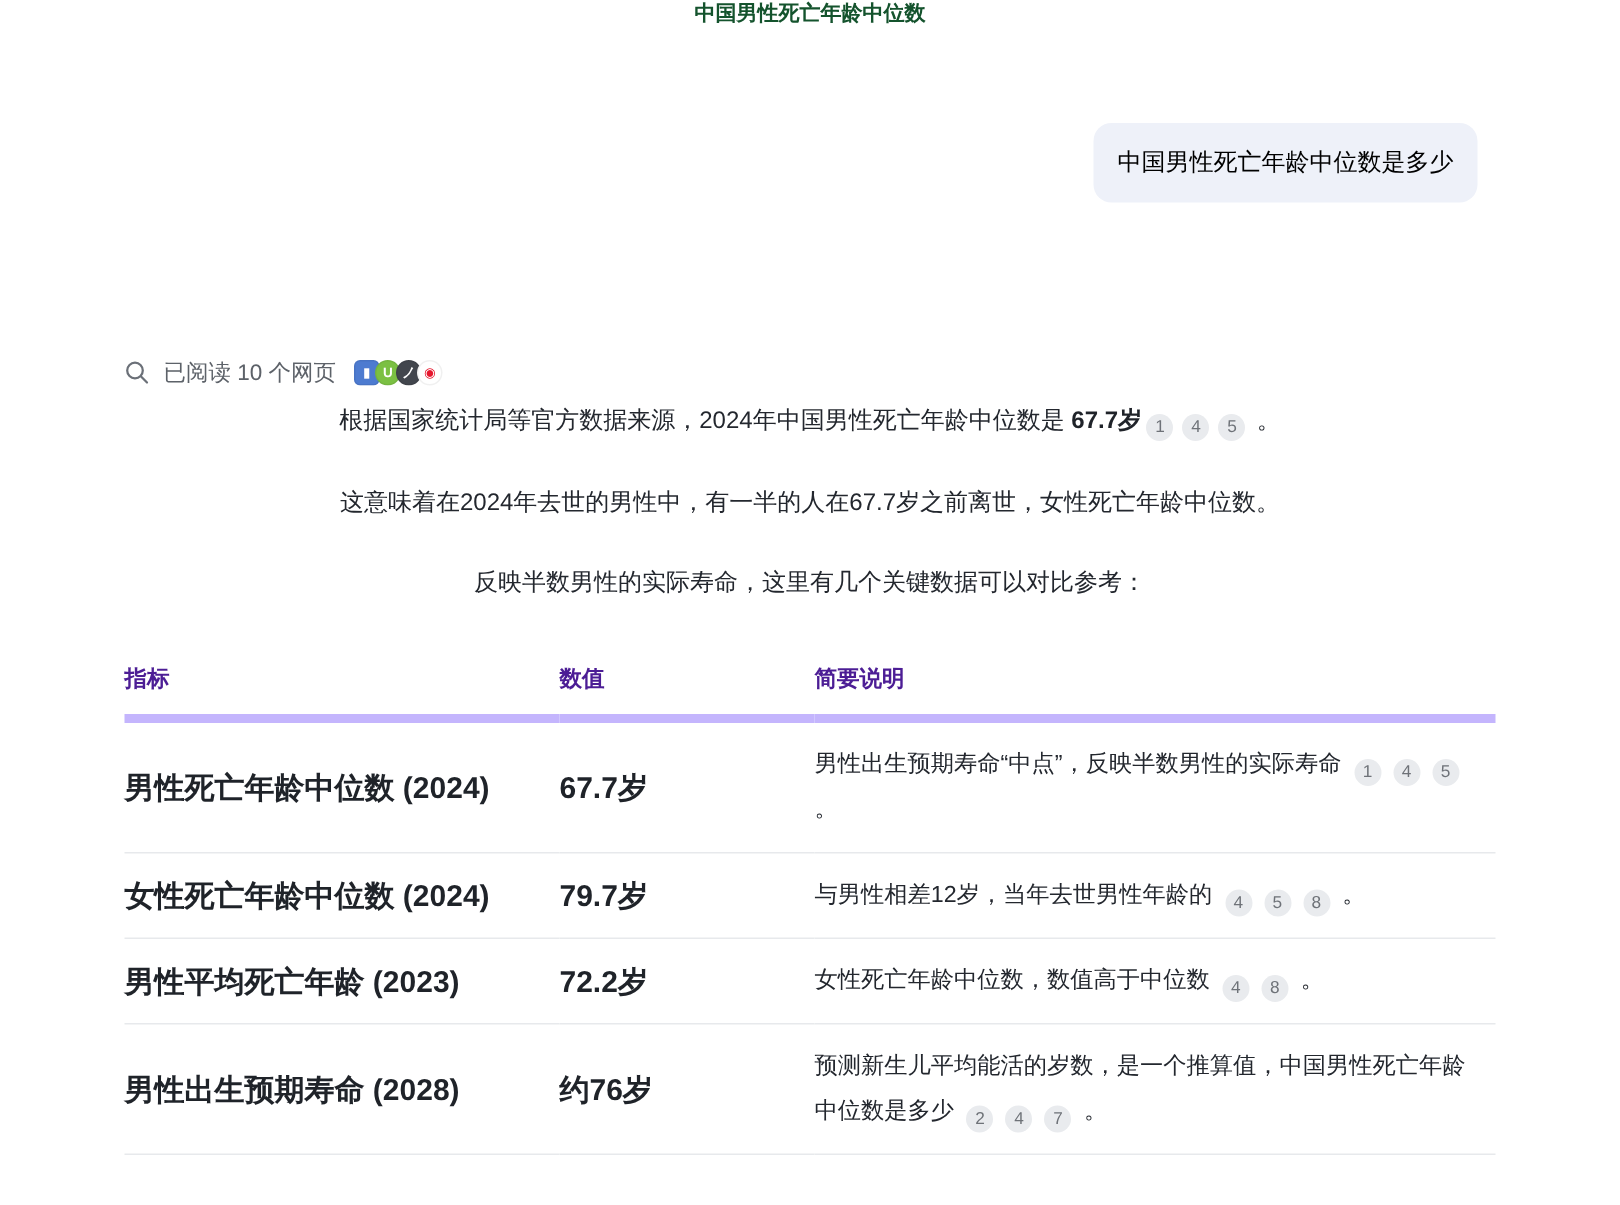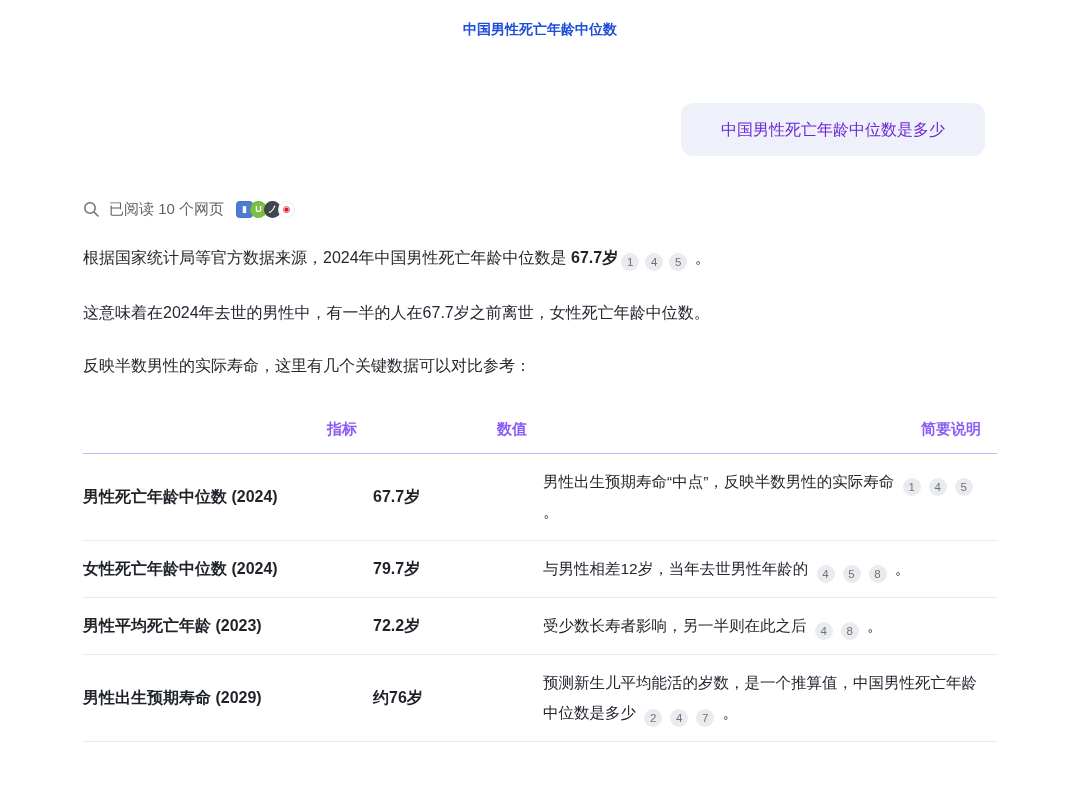--- a/index.html
+++ b/index.html
@@ -4,64 +4,64 @@
 <style>
   * { box-sizing: border-box; }
   html, body { margin: 0; padding: 0; background: #ffffff; }
   .page {
     width: 1080px; height: 803px; position: relative; overflow: hidden;
     background: #ffffff;
     font-family: "Liberation Sans", "DejaVu Sans", sans-serif;
     color: #23272e;
   }
   .page-title {
-    text-align: center; padding-top: 21px;
-    font-size: 14px; font-weight: 700; color: #1d4ed8;
+    text-align: center; 
+    font-size: 14px; font-weight: 700; color: #14532d;
     line-height: 16px;
   }
   .content { width: 914px; margin: 0 auto; }
   .bubble-row { display: flex; justify-content: flex-end; margin-top: 66px; }
   .user-bubble {
     background: #eef1f9; border-radius: 12px;
-    padding: 15px 40px; margin-right: 12px;
-    font-size: 16px; line-height: 23px; color: #6d28d9;
+    padding: 15px 16px; margin-right: 12px;
+    font-size: 16px; line-height: 23px; color: #000000;
   }
   .search-row {
-    margin-top: 44px; display: flex; align-items: center;
+    margin-top: 104px; display: flex; align-items: center;
     font-size: 15px; color: #5d6269;
   }
   .search-row .mag { margin-right: 9px; display: inline-flex; }
   .favicon-cluster { display: flex; align-items: center; margin-left: 12px; }
   .favicon {
     width: 17px; height: 17px; border-radius: 50%;
     display: inline-flex; align-items: center; justify-content: center;
     font-size: 9px; font-weight: 700; margin-left: -3px;
     border: 1px solid rgba(0,0,0,0.06); line-height: 1;
   }
   .favicon:first-child { margin-left: 0; border-radius: 4px; }
-  .answer { margin-top: 28px; }
+  .answer { margin-top: 12px; text-align: center; }
   .answer p { margin: 0 0 31px 0; font-size: 16px; line-height: 22px; color: #23272e; }
   .answer p:last-child { margin-bottom: 0; }
   .b { font-weight: 700; color: #1f2329; }
   .cite {
     display: inline-flex; width: 18px; height: 18px; border-radius: 50%;
     background: #e9ebee; color: #6e7278; font-size: 11.5px;
     align-items: center; justify-content: center;
     margin: 0 3px; vertical-align: -3px; cursor: pointer;
   }
   .comparison-table { width: 100%; border-collapse: collapse; margin-top: 31px; }
   .comparison-table th {
-    text-align: right; font-size: 15px; font-weight: 700; color: #8b5cf6;
-    padding: 12px 16px 14px 0; border-bottom: 1px solid #c4b5fd;
+    text-align: left; font-size: 15px; font-weight: 700; color: #4c1d95;
+    padding: 12px 16px 14px 0; border-bottom: 6px solid #c4b5fd;
   }
   .comparison-table td {
     border-bottom: 1px solid #e7e9ec;
     padding: 13px 16px 13px 0; vertical-align: middle;
   }
-  td.cell-metric, td.cell-value { font-weight: 700; font-size: 16px; color: #1f2329; }
+  td.cell-metric, td.cell-value { font-weight: 700; font-size: 20px; color: #1f2329; }
   td.cell-desc { font-size: 15.5px; line-height: 30px; color: #23272e; }
   td.cell-desc .cite { margin: 0 4px; vertical-align: -3.5px; }
 </style>
 </head>
 <body>
 
 <div class="page">
   <div class="page-title">中国男性死亡年龄中位数</div>
 
   <div class="content">
@@ -112,24 +112,24 @@
             <td class="cell-desc"><span>男性出生预期寿命“中点”，反映半数男性的实际寿命 </span><span class="cite">1</span><span class="cite">4</span><span class="cite">5</span><span> 。</span></td>
           </tr>
           <tr>
             <td class="cell-metric">女性死亡年龄中位数 (2024)</td>
             <td class="cell-value">79.7岁</td>
             <td class="cell-desc"><span>与男性相差12岁，当年去世男性年龄的 </span><span class="cite">4</span><span class="cite">5</span><span class="cite">8</span><span> 。</span></td>
           </tr>
           <tr>
             <td class="cell-metric">男性平均死亡年龄 (2023)</td>
             <td class="cell-value">72.2岁</td>
-            <td class="cell-desc"><span>受少数长寿者影响，另一半则在此之后 </span><span class="cite">4</span><span class="cite">8</span><span> 。</span></td>
+            <td class="cell-desc"><span>女性死亡年龄中位数，数值高于中位数 </span><span class="cite">4</span><span class="cite">8</span><span> 。</span></td>
           </tr>
           <tr>
-            <td class="cell-metric">男性出生预期寿命 (2029)</td>
+            <td class="cell-metric">男性出生预期寿命 (2028)</td>
             <td class="cell-value">约76岁</td>
             <td class="cell-desc"><span>预测新生儿平均能活的岁数，是一个推算值，中国男性死亡年龄中位数是多少 </span><span class="cite">2</span><span class="cite">4</span><span class="cite">7</span><span> 。</span></td>
           </tr>
         </tbody>
     </table>
 
   </div>
 </div>
 
 </body></html>

